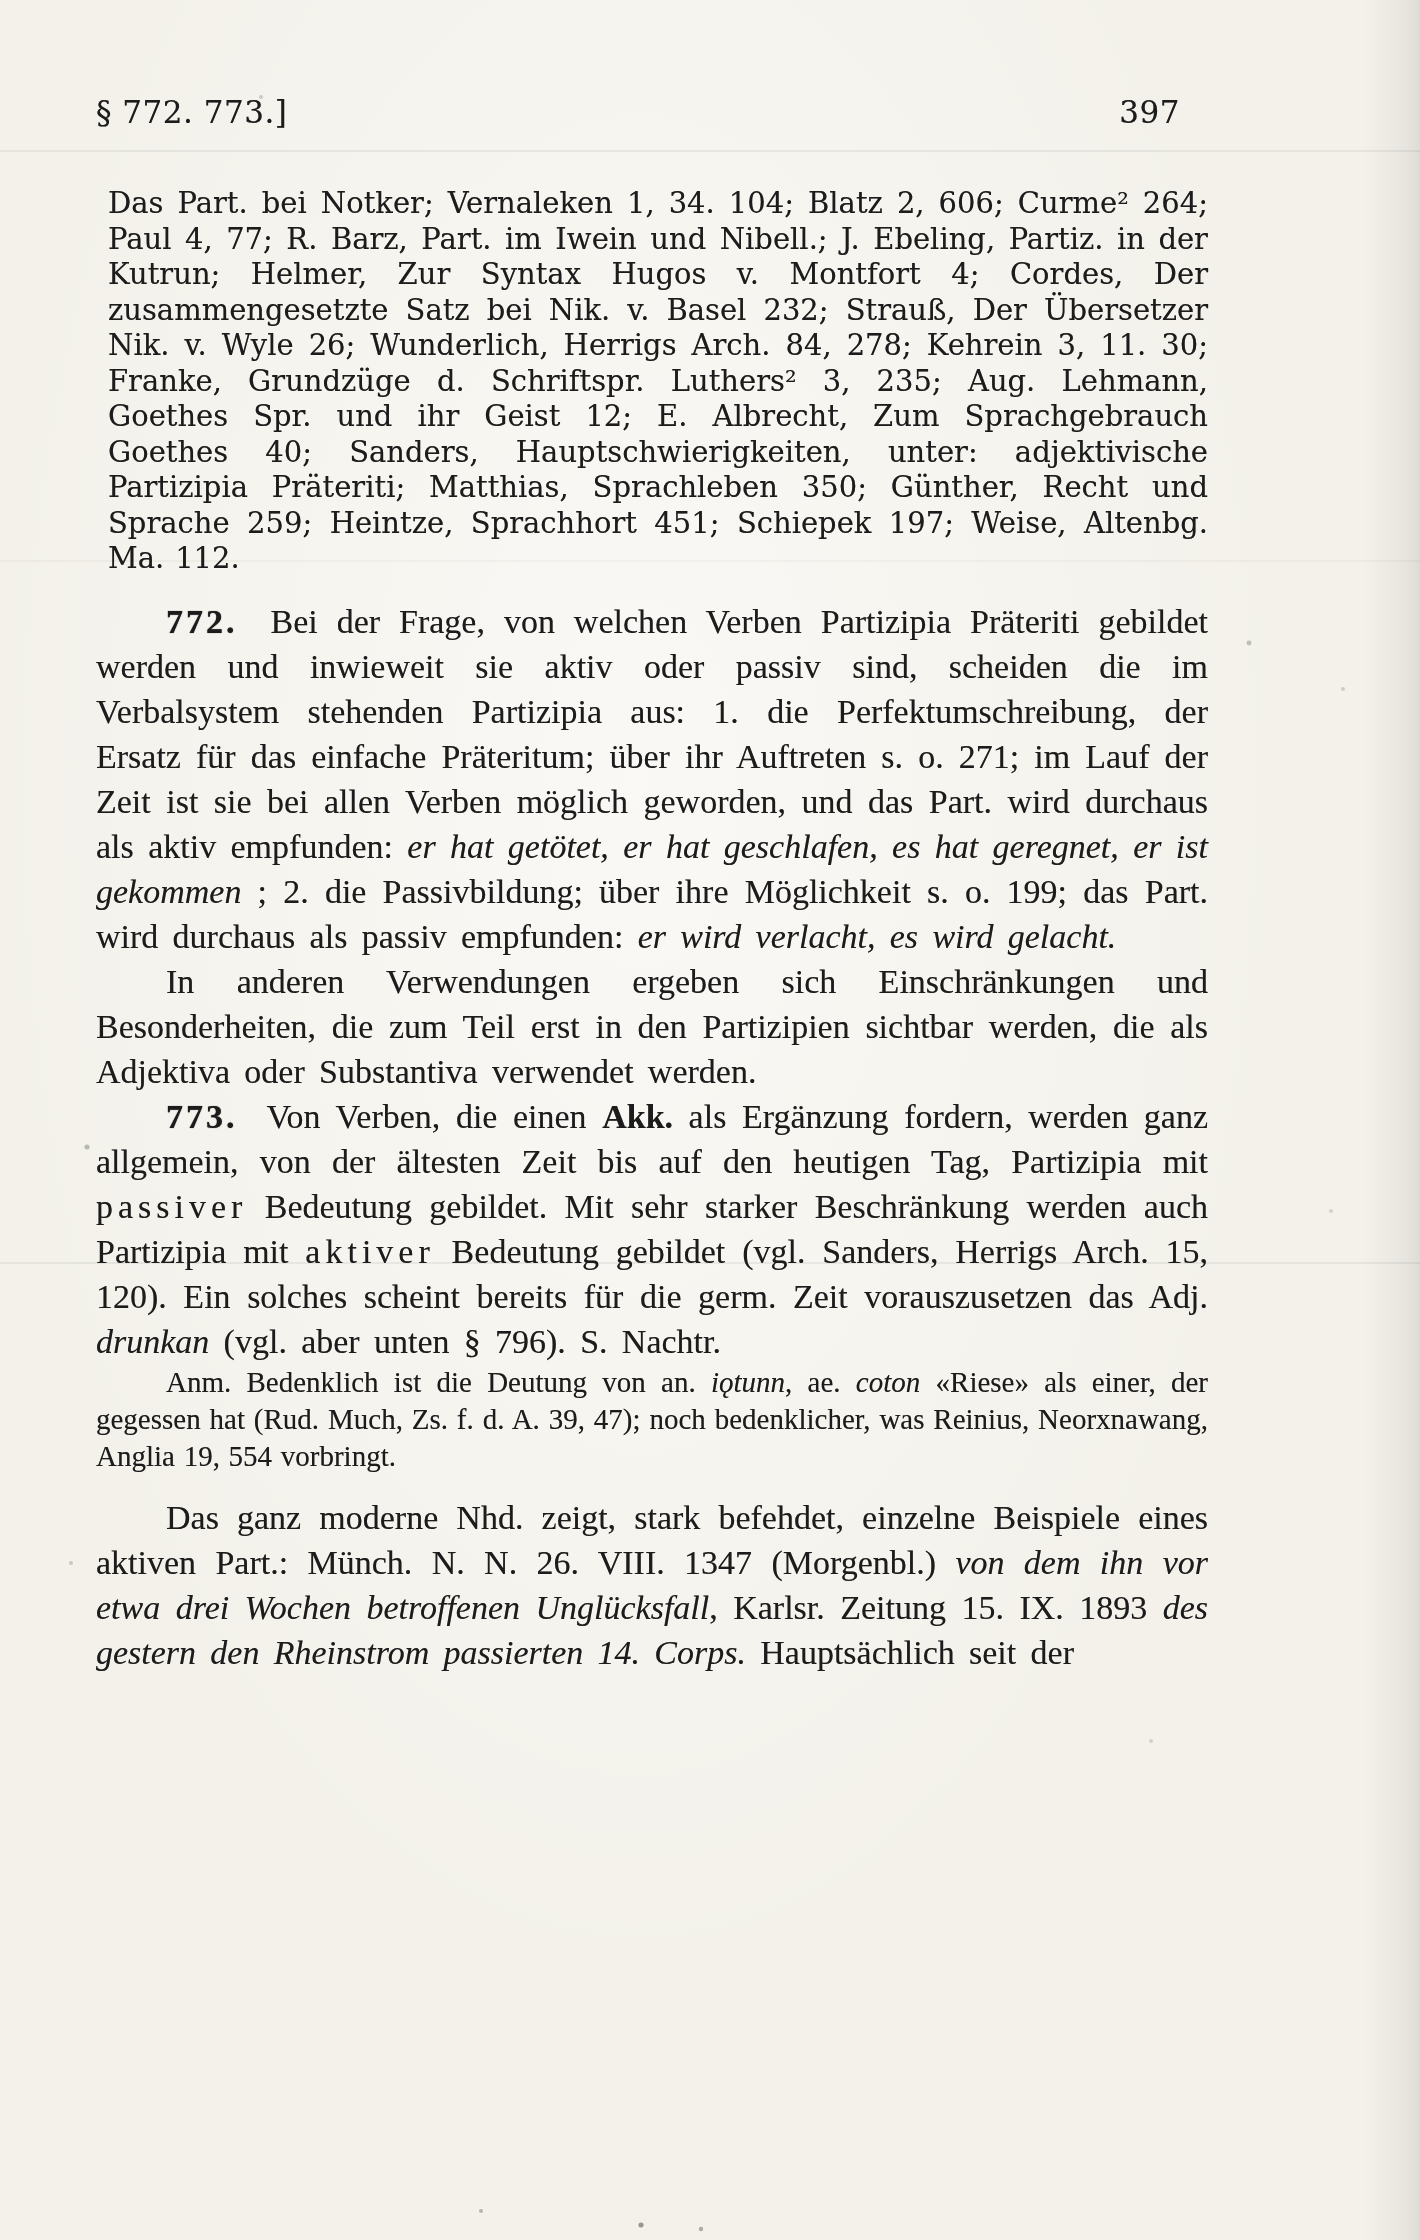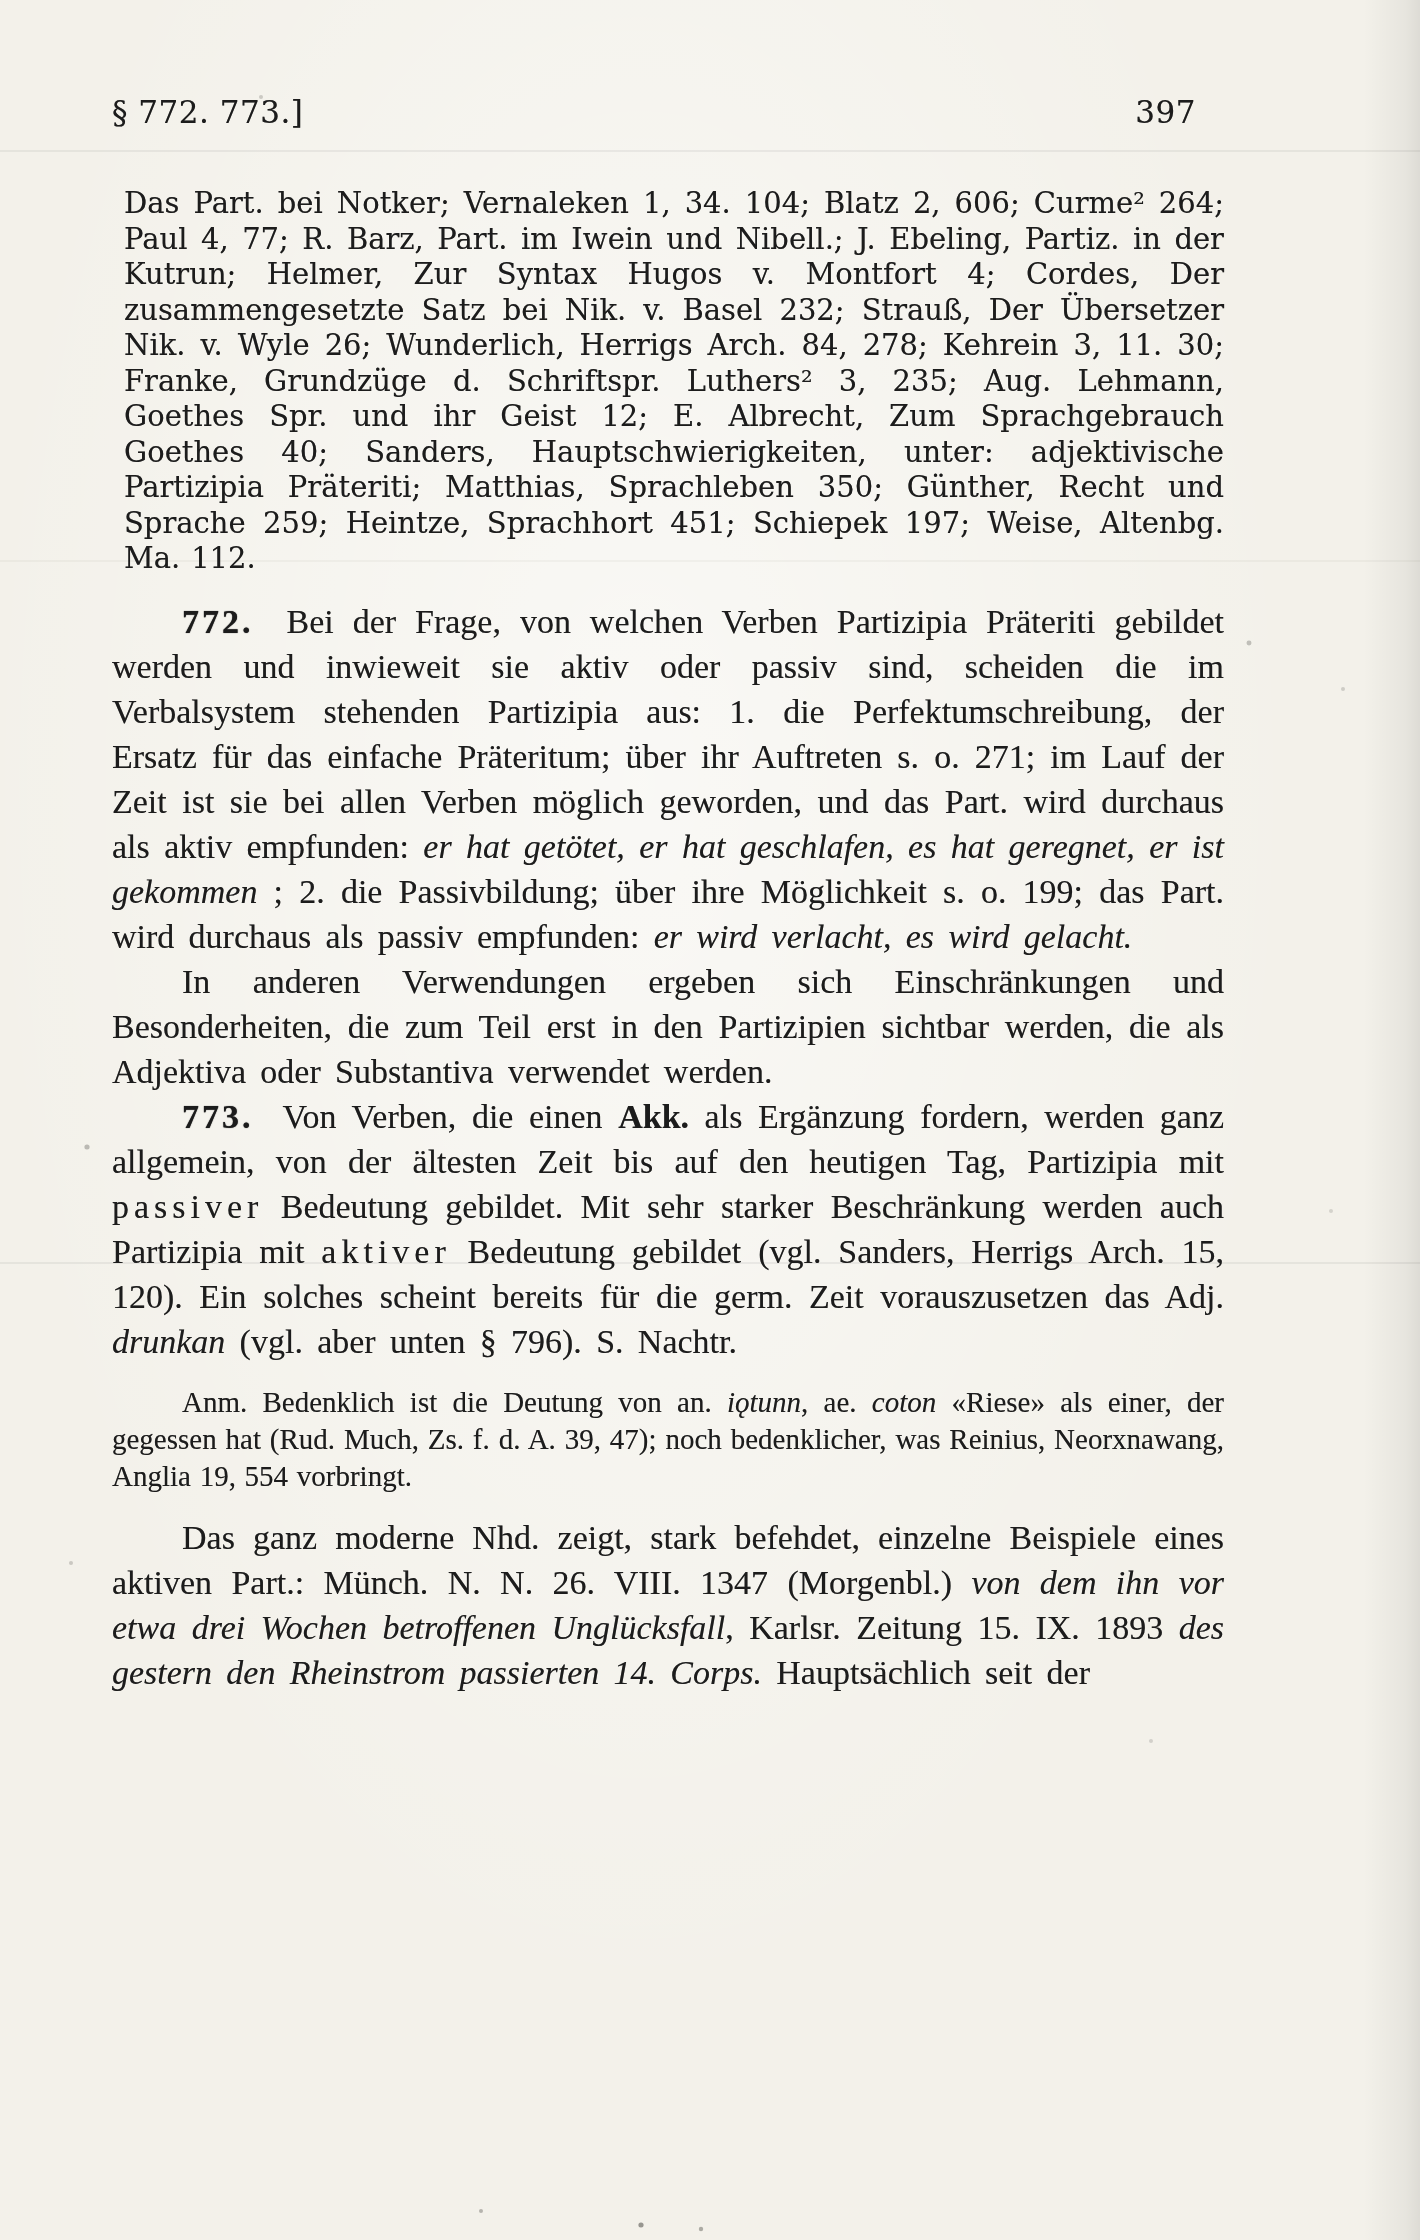--- a/index.html
+++ b/index.html
@@ -34,21 +34,21 @@
       86px 1146px 0 1.6px rgba(40,40,35,.28),
       70px 1562px 0 1px rgba(40,40,35,.2),
       640px 2224px 0 1.6px rgba(40,40,35,.45),
       700px 2228px 0 1.2px rgba(40,40,35,.35),
       480px 2210px 0 1px rgba(40,40,35,.3),
       1330px 1210px 0 1px rgba(40,40,35,.15),
       260px 96px 0 1px rgba(40,40,35,.2),
       1150px 1740px 0 1px rgba(40,40,35,.16);
   }
   .content{
-    position:absolute;left:112px;top:92px;width:1112px;
+    position:absolute;left:96px;top:92px;width:1112px;
     text-shadow:0 0 .5px rgba(20,20,20,.45);
   }
   .header{
     display:flex;justify-content:space-between;align-items:baseline;
     font-size:31px;line-height:40px;
     margin-bottom:54px;
     letter-spacing:.5px;
   }
   .header-page{padding-right:28px;}
   p{margin:0;text-align:justify;}
@@ -68,21 +68,21 @@
     letter-spacing:3px;
     padding-right:14px;
     text-shadow:0 0 1px rgba(20,20,20,.8);
   }
   .bold{font-weight:bold;}
   .spaced{letter-spacing:5px;}
   .ex{font-style:italic;}
   .annotation{
     font-size:29px;line-height:37px;
     word-spacing:.05em;
-    margin-top:20px;margin-bottom:20px;
+    margin-bottom:20px;
   }
 </style>
 </head>
 <body>
 
 <div class="page">
   <div class="scan-line scan-line-1"></div>
   <div class="scan-line scan-line-2"></div>
   <div class="scan-line scan-line-3"></div>
   <div class="speckles"></div>

